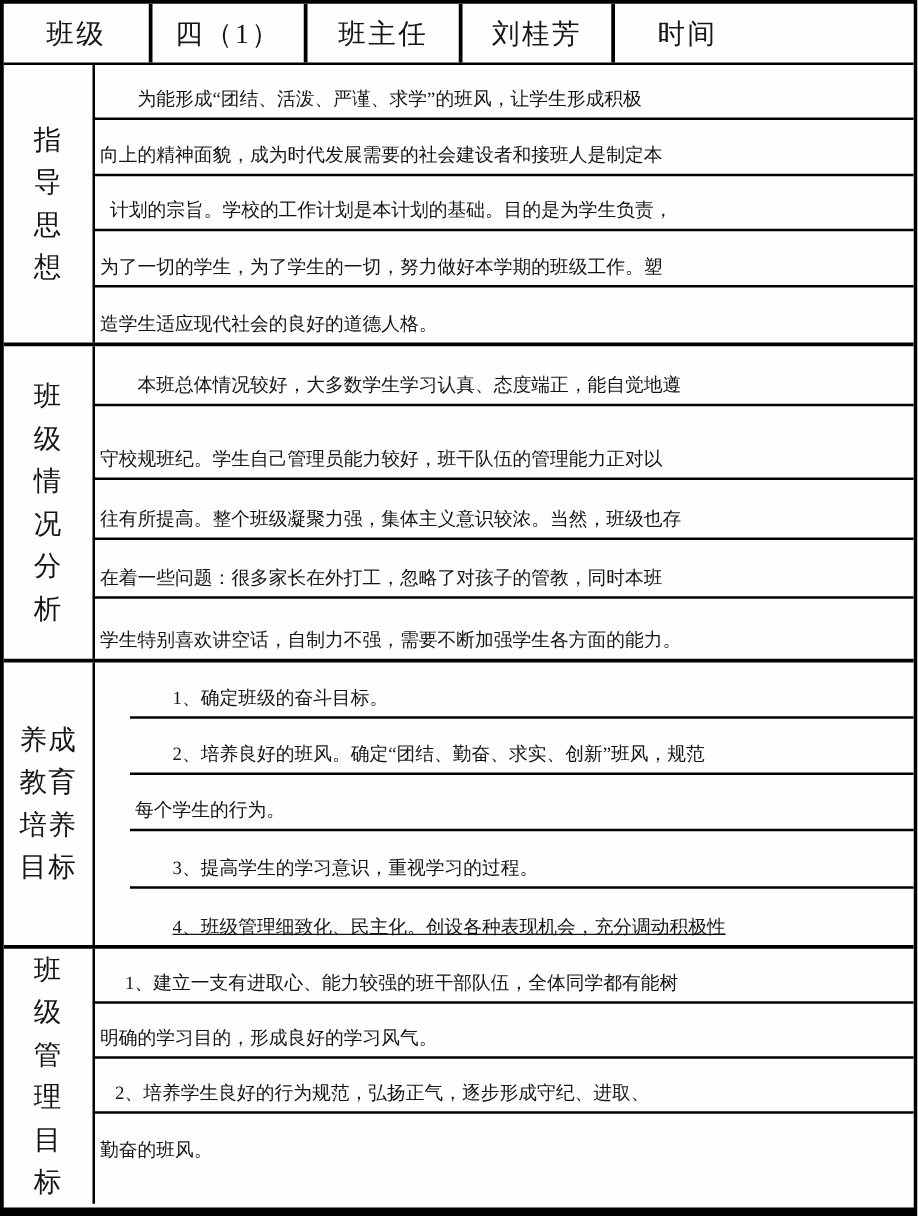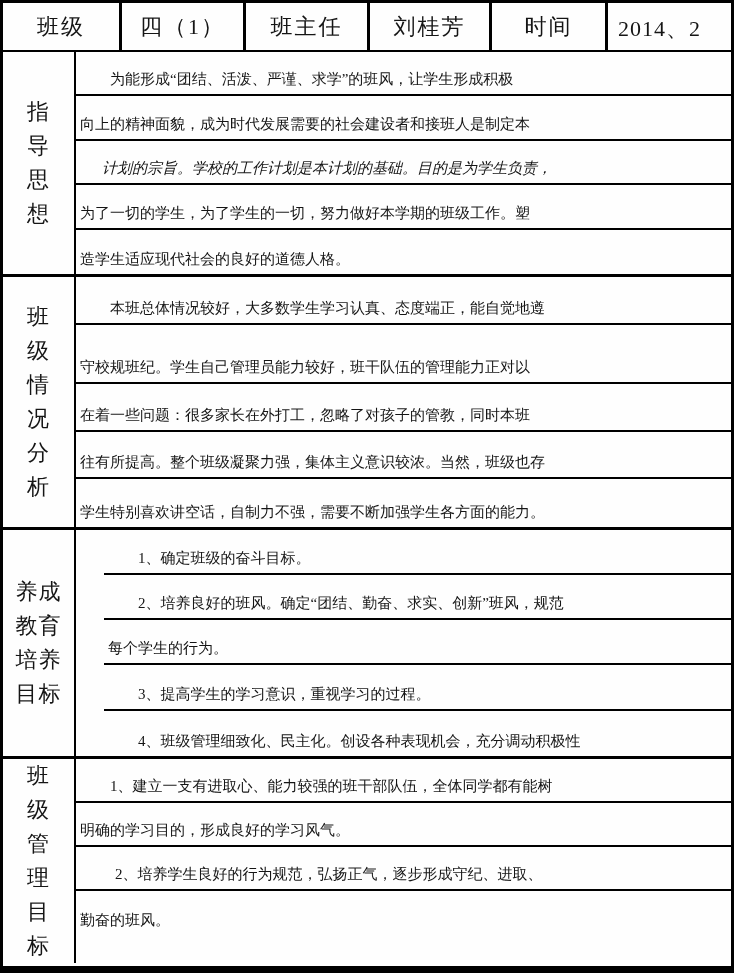--- a/index.html
+++ b/index.html
@@ -89,75 +89,74 @@
 <body>
 
 <div class="sheet">
 
   <div class="header-row">
     <div class="header-cell">班级</div>
     <div class="header-cell">四（1）</div>
     <div class="header-cell">班主任</div>
     <div class="header-cell">刘桂芳</div>
     <div class="header-cell">时间</div>
-    <div class="header-cell value-low">2014、2</div>
   </div>
 
   <div class="section">
     <div class="label-cell">指
 导
 思
 想</div>
     <div class="content-cell sec0">
         <div class="line" style="padding-left: 34px;">为能形成“团结、活泼、严谨、求学”的班风，让学生形成积极</div>
         <div class="line" style="padding-left: 4px; text-align: center;">向上的精神面貌，成为时代发展需要的社会建设者和接班人是制定本</div>
-        <div class="line" style="padding-left: 26px; font-style: italic;">计划的宗旨。学校的工作计划是本计划的基础。目的是为学生负责，</div>
+        <div class="line" style="padding-left: 12px;">计划的宗旨。学校的工作计划是本计划的基础。目的是为学生负责，</div>
         <div class="line" style="padding-left: 4px;">为了一切的学生，为了学生的一切，努力做好本学期的班级工作。塑</div>
         <div class="line" style="padding-left: 4px;">造学生适应现代社会的良好的道德人格。</div>
       </div>
   </div>
 
   <div class="section">
     <div class="label-cell">班
 级
 情
 况
 分
 析</div>
     <div class="content-cell sec1">
         <div class="line" style="padding-left: 34px;">本班总体情况较好，大多数学生学习认真、态度端正，能自觉地遵</div>
         <div class="line" style="padding-left: 4px; margin-top: 12px;">守校规班纪。学生自己管理员能力较好，班干队伍的管理能力正对以</div>
+        <div class="line" style="padding-left: 4px;">往有所提高。整个班级凝聚力强，集体主义意识较浓。当然，班级也存</div>
         <div class="line" style="padding-left: 4px;">在着一些问题：很多家长在外打工，忽略了对孩子的管教，同时本班</div>
-        <div class="line" style="padding-left: 4px;">往有所提高。整个班级凝聚力强，集体主义意识较浓。当然，班级也存</div>
         <div class="line" style="padding-left: 4px;">学生特别喜欢讲空话，自制力不强，需要不断加强学生各方面的能力。</div>
       </div>
   </div>
 
   <div class="section">
     <div class="label-cell">养成
 教育
 培养
 目标</div>
     <div class="content-cell sec2">
         <div class="line" style="padding-left: 34px;">1、确定班级的奋斗目标。</div>
         <div class="line" style="padding-left: 34px;">2、培养良好的班风。确定“团结、勤奋、求实、创新”班风，规范</div>
         <div class="line" style="padding-left: 4px; text-align: right;">每个学生的行为。</div>
         <div class="line" style="padding-left: 34px;">3、提高学生的学习意识，重视学习的过程。</div>
-        <div class="line" style="padding-left: 34px;">4、班级管理细致化、民主化。创设各种表现机会，充分调动积极性</div>
+        <div class="line" style="padding-left: 34px; text-decoration: underline;">4、班级管理细致化、民主化。创设各种表现机会，充分调动积极性</div>
       </div>
   </div>
 
   <div class="section">
     <div class="label-cell">班
 级
 管
 理
 目
 标</div>
     <div class="content-cell sec3">
-        <div class="line" style="padding-left: 34px;">1、建立一支有进取心、能力较强的班干部队伍，全体同学都有能树</div>
+        <div class="line" style="padding-left: 24px;">1、建立一支有进取心、能力较强的班干部队伍，全体同学都有能树</div>
         <div class="line" style="padding-left: 4px;">明确的学习目的，形成良好的学习风气。</div>
-        <div class="line" style="padding-left: 39px;">2、培养学生良好的行为规范，弘扬正气，逐步形成守纪、进取、</div>
+        <div class="line" style="padding-left: 16px;">2、培养学生良好的行为规范，弘扬正气，逐步形成守纪、进取、</div>
         <div class="line" style="padding-left: 4px;">勤奋的班风。</div>
       </div>
   </div>
 
 </div>
 
 </body></html>

